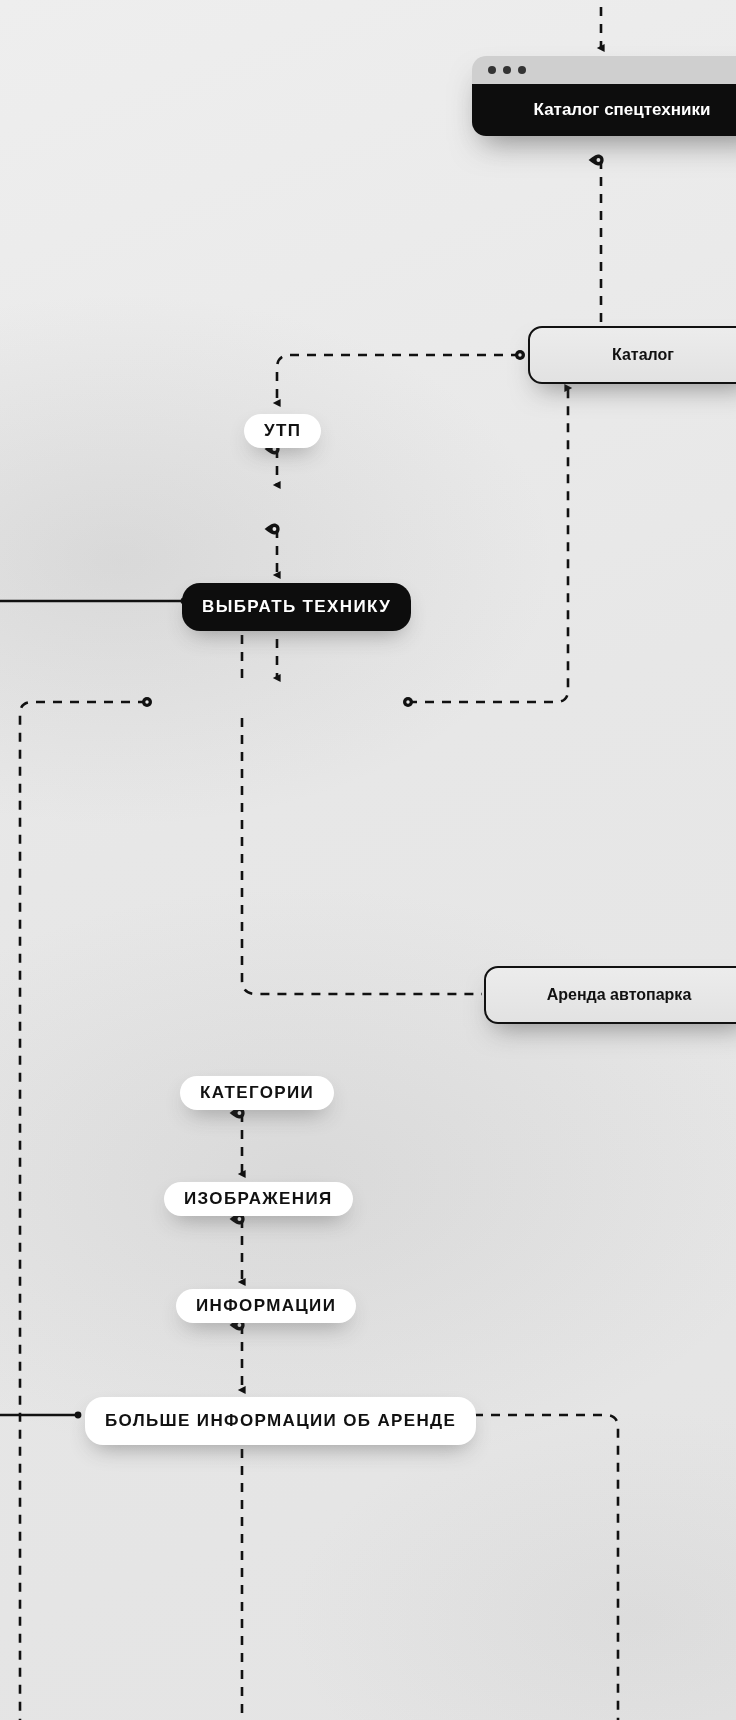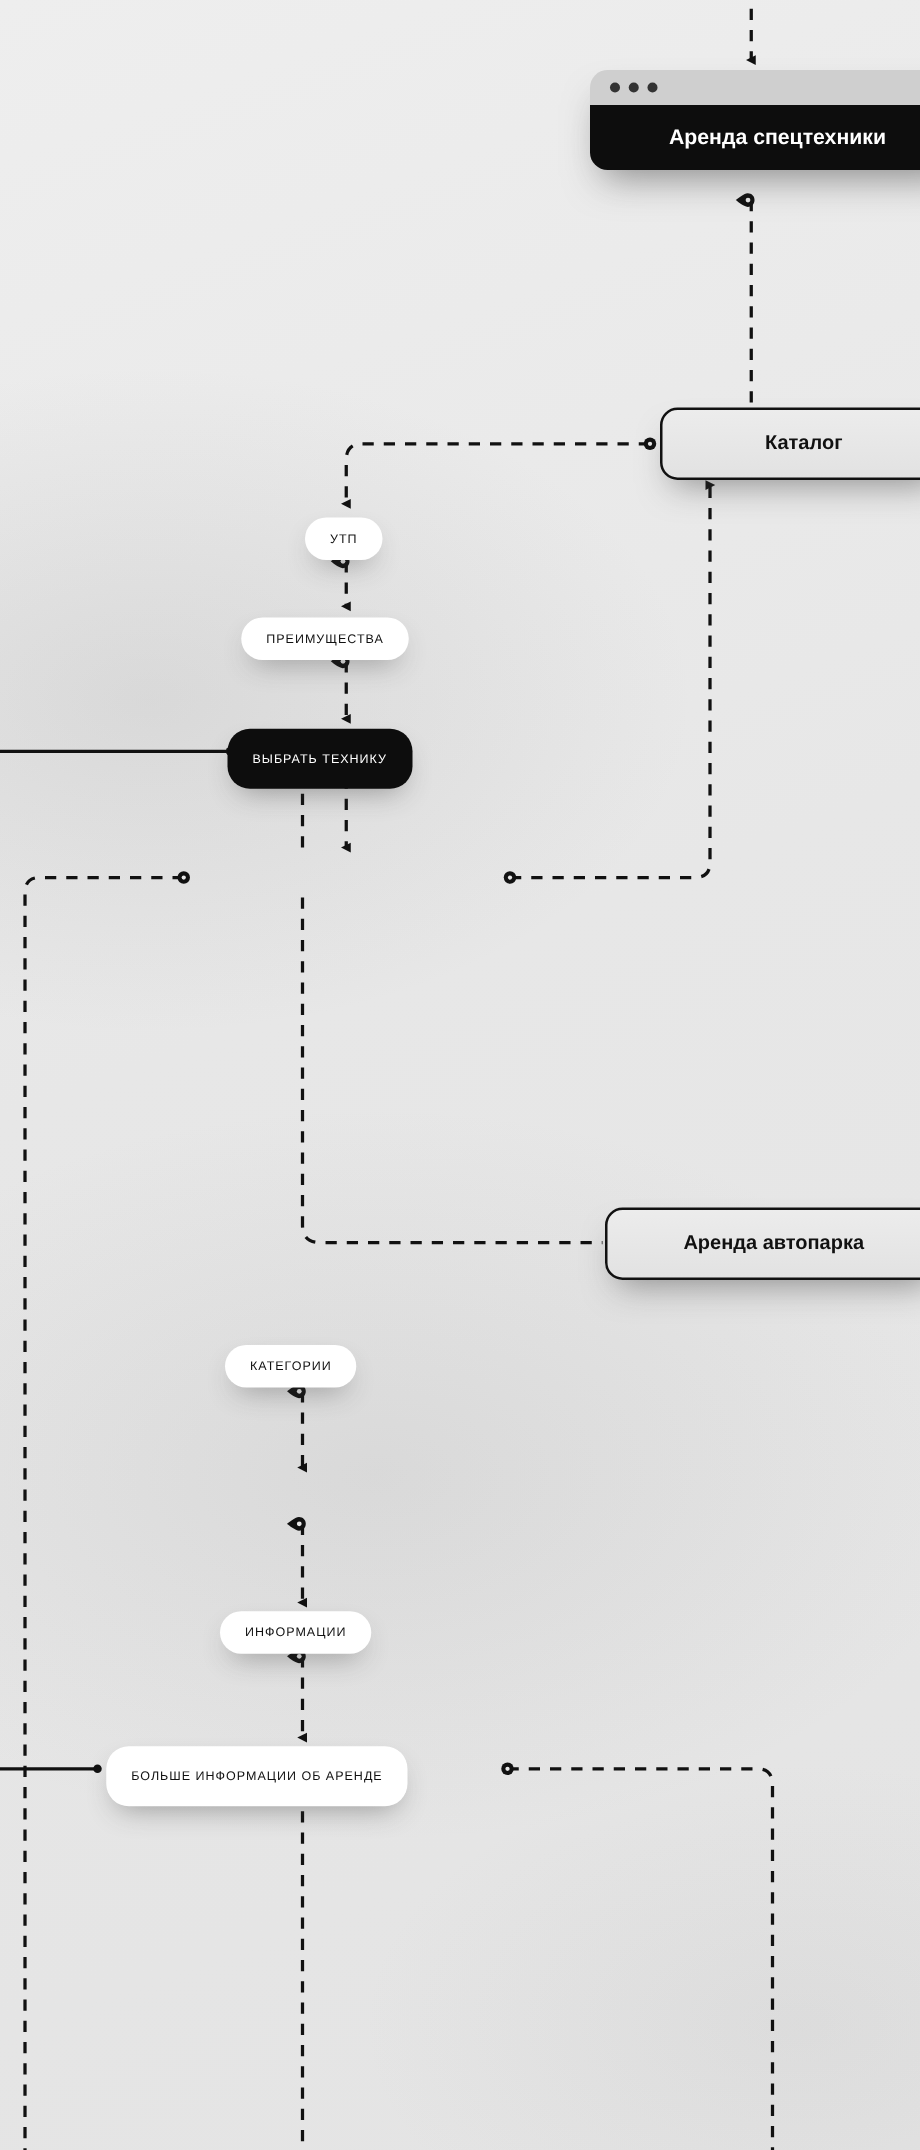--- a/index.html
+++ b/index.html
@@ -20,21 +20,21 @@
   }
   #edges{position:absolute;inset:0;width:736px;height:1720px;}
   .layer{position:absolute;inset:0;width:736px;height:1720px;}
 
   
   .node{position:absolute;display:flex;align-items:center;justify-content:center;box-sizing:border-box;}
 
   .pill{
     height:34px;border-radius:17px;
     padding:0 20px;white-space:nowrap;
-    font-size:10px;font-weight:400;letter-spacing:.08em;
+    font-size:17px;font-weight:700;letter-spacing:.08em;
     box-shadow:0 10px 22px -8px rgba(60,60,60,.45);
   }
   .pill.light{background:#fff;color:#111;}
   .pill.dark{background:#0d0d0d;color:#fff;}
   .pill.wide{height:48px;border-radius:18px;}
 
   .card{
     border:2.5px solid #111;border-radius:14px;
     background:linear-gradient(180deg,#ececec 0%,#e2e2e2 100%);
     color:#111;font-size:16px;font-weight:700;
@@ -122,49 +122,49 @@
 
 <div class="layer">
 
   <div class="node browser" style="left:472px;top:56px;width:300px;height:80px;">
     <div class="bar">
       <span class="dot"></span>
       <span class="dot"></span>
       <span class="dot"></span>
     </div>
     <div class="body" style="height:52px;padding:0 24px;">
-      <span>Аренда спецтехники</span>
+      <span>Каталог спецтехники</span>
     </div>
   </div>
 
   <div class="node card" style="left:528px;top:326px;width:230px;height:58px;">
     <span>Каталог</span>
   </div>
 
   <div class="node card" style="left:484px;top:966px;width:270px;height:58px;">
     <span>Аренда автопарка</span>
   </div>
 
   <div class="node pill light" style="left:244px;top:414px;">
     <span>УТП</span>
   </div>
 
-  <div class="node pill light" style="left:193px;top:494px;">
-    <span>ПРЕИМУЩЕСТВА</span>
-  </div>
 
   <div class="node pill dark wide" style="left:182px;top:583px;">
     <span>ВЫБРАТЬ ТЕХНИКУ</span>
   </div>
 
 
   <div class="node pill light" style="left:180px;top:1076px;">
     <span>КАТЕГОРИИ</span>
   </div>
 
+  <div class="node pill light" style="left:164px;top:1182px;">
+    <span>ИЗОБРАЖЕНИЯ</span>
+  </div>
 
   <div class="node pill light" style="left:176px;top:1289px;">
     <span>ИНФОРМАЦИИ</span>
   </div>
 
   <div class="node pill light wide" style="left:85px;top:1397px;">
     <span>БОЛЬШЕ ИНФОРМАЦИИ ОБ АРЕНДЕ</span>
   </div>
 
 </div>

